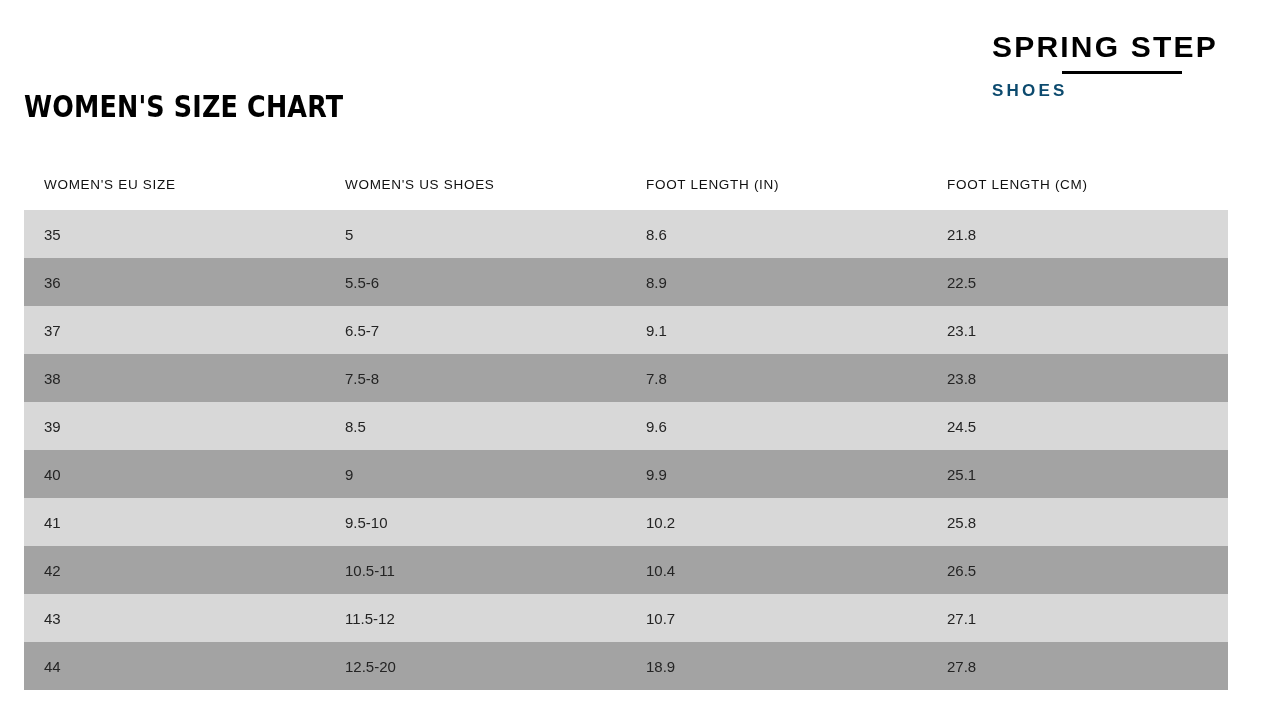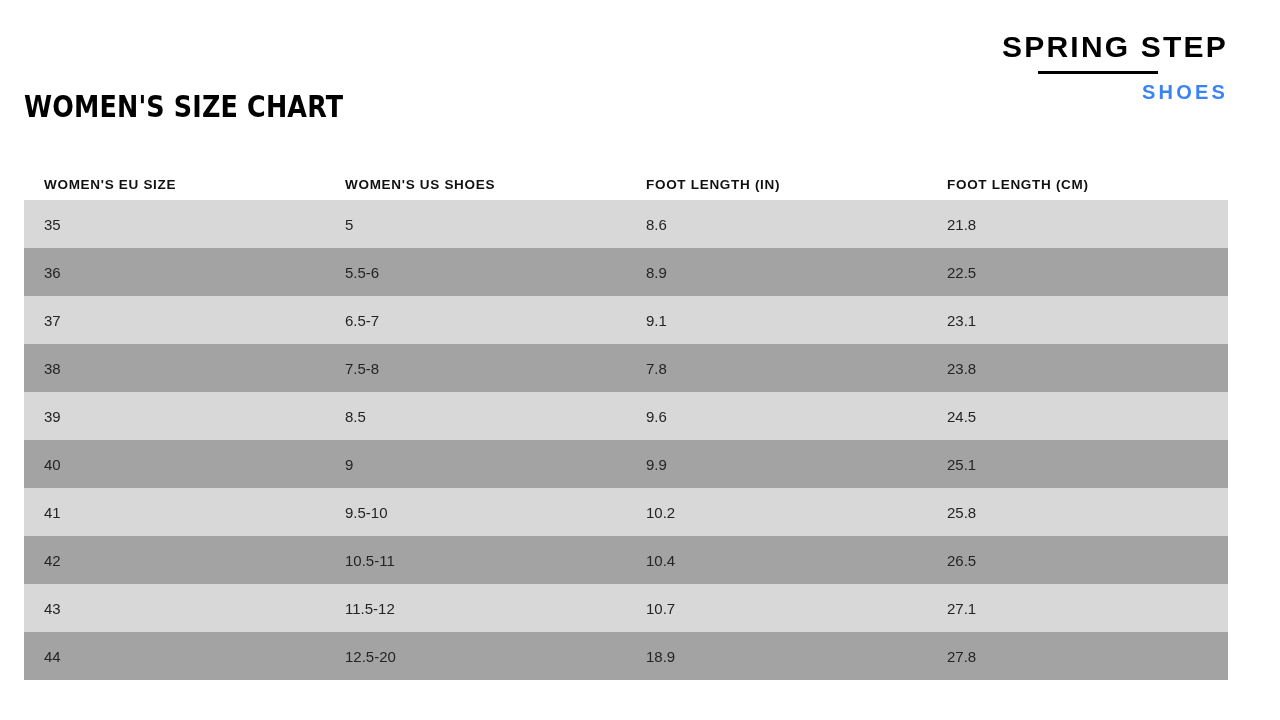--- a/index.html
+++ b/index.html
@@ -13,43 +13,43 @@
     font-family: "Liberation Sans", sans-serif;
     color: #1a1a1a;
     overflow: hidden;
     position: relative;
   }
 
   
   .brand {
     position: absolute;
     top: 32px;
-    right: 52px;
-    text-align: right;
+    right: 28px;
+    text-align: left;
     width: 260px;
   }
   .brand-name {
     font-size: 30px;
     font-weight: 700;
     letter-spacing: 2.2px;
     line-height: 1;
     color: #000000;
     white-space: nowrap;
   }
   .brand-rule {
     width: 120px;
     height: 3px;
     background: #000000;
     margin: 9px auto 7px auto;
   }
   .brand-sub {
-    font-size: 20px;
+    font-size: 17px;
     font-weight: 700;
     letter-spacing: 3.2px;
-    color: #3b82f6;
+    color: #0c4a6e;
   }
 
   
   .page-title {
     position: absolute;
     top: 88px;
     left: 24px;
     font-size: 31px;
     font-weight: 700;
     letter-spacing: 0.2px;
@@ -64,24 +64,24 @@
     position: absolute;
     top: 160px;
     left: 24px;
     width: 1204px;
     border-collapse: collapse;
     table-layout: fixed;
   }
   .size-table th {
     text-align: left;
     font-size: 13.5px;
-    font-weight: 700;
+    font-weight: 400;
     letter-spacing: 0.7px;
     color: #111111;
-    padding: 12px 0 4px 20px;
+    padding: 12px 0 14px 20px;
     height: 24px;
   }
   .size-table td {
     font-size: 15px;
     font-weight: 400;
     color: #242424;
     padding: 0 0 0 20px;
     height: 48px;
     vertical-align: middle;
   }

